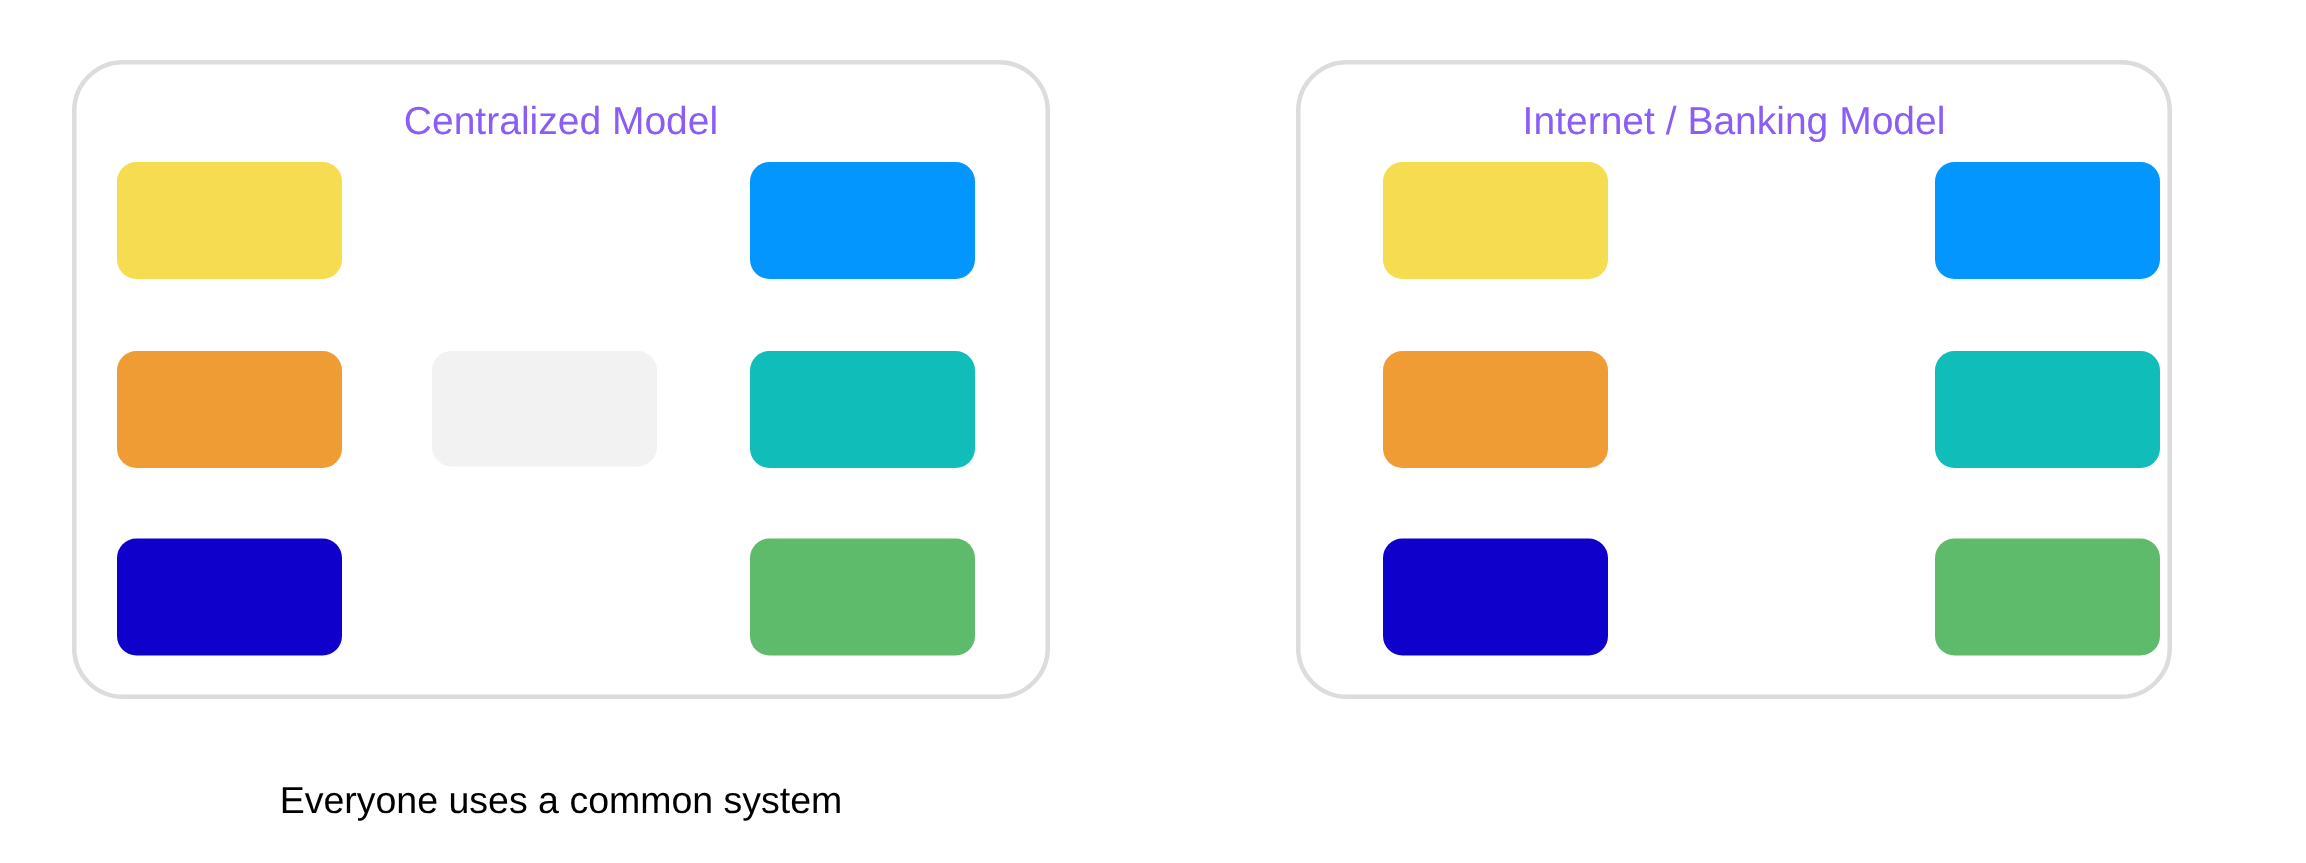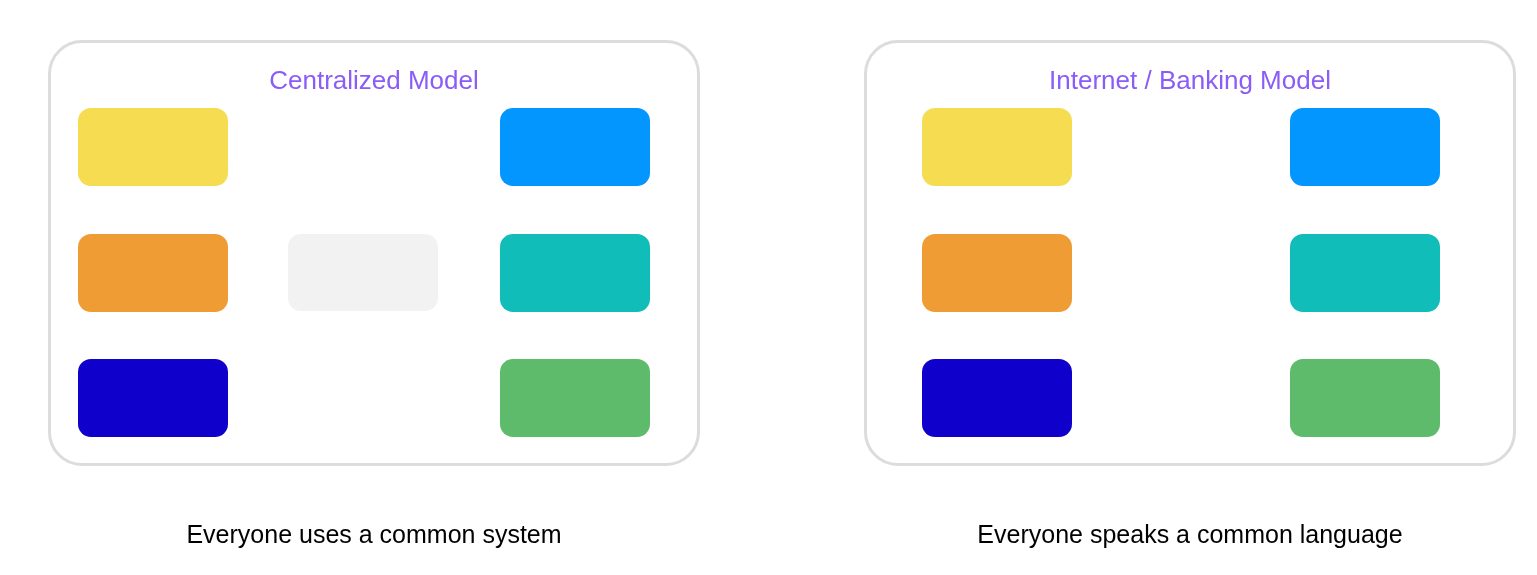--- a/index.html
+++ b/index.html
@@ -21,21 +21,21 @@
     background: #ffffff;
   }
   .panel {
     position: absolute;
     border: 3px solid #dcdcdc;
     border-radius: 34px;
     box-sizing: border-box;
     background: #ffffff;
   }
   #panel-left  { left: 48px;  top: 40px; width: 652px; height: 426px; }
-  #panel-right { left: 864px; top: 40px; width: 652px; height: 426px; }
+  #panel-right { left: 864px; top: 40px; width: 584px; height: 426px; }
 
   .panel-title {
     position: absolute;
     top: 22px;
     left: 0;
     width: 100%;
     text-align: center;
     font-size: 26px;
     color: #8b5cf6;
     font-family: "Liberation Sans", sans-serif;
@@ -133,15 +133,14 @@
       <div class="node" style="left: 500px; top: 359px; width: 150px; height: 78px; background: rgb(94, 187, 107);"></div>
       <div class="node" style="left: 922px; top: 108px; width: 150px; height: 78px; background: rgb(245, 220, 80);"></div>
       <div class="node" style="left: 922px; top: 234px; width: 150px; height: 78px; background: rgb(240, 156, 53);"></div>
       <div class="node" style="left: 922px; top: 359px; width: 150px; height: 78px; background: rgb(16, 0, 204);"></div>
       <div class="node" style="left: 1290px; top: 108px; width: 150px; height: 78px; background: rgb(4, 150, 255);"></div>
       <div class="node" style="left: 1290px; top: 234px; width: 150px; height: 78px; background: rgb(17, 189, 184);"></div>
       <div class="node" style="left: 1290px; top: 359px; width: 150px; height: 78px; background: rgb(94, 187, 107);"></div>
     </div>
 
   <div class="caption" id="caption-left">Everyone uses a common system</div>
-  <div class="caption" id="caption-right">Everyone speaks a common language</div>
 
 </div>
 
 </body></html>

